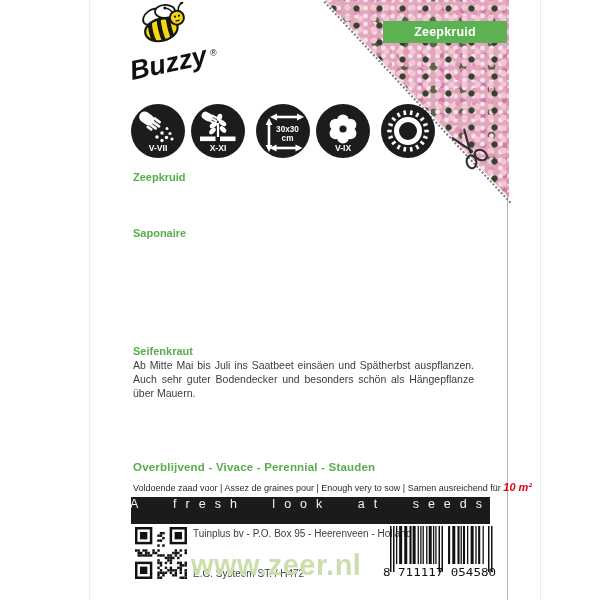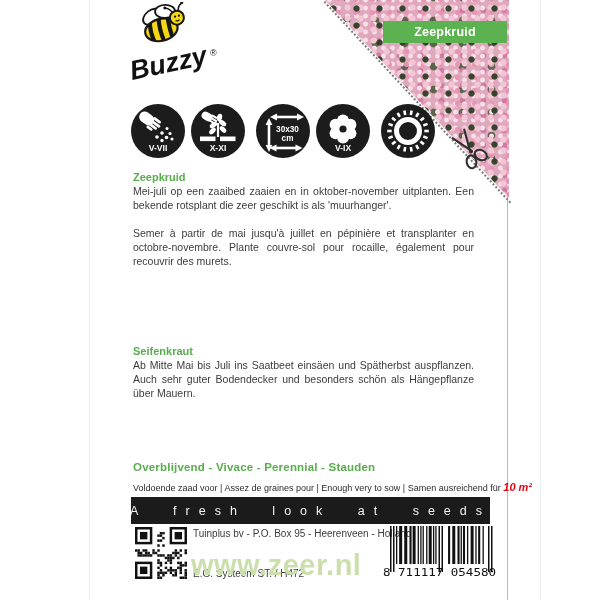--- a/index.html
+++ b/index.html
@@ -32,21 +32,21 @@
   svg text{font-family:"Liberation Sans",sans-serif;}
   .icon text{font-size:8.6px;font-weight:bold;fill:#fff;text-anchor:middle;}
   .desc{left:133px;width:341px;color:#3c3c3c;font-size:10.5px;line-height:14px;
     text-align:justify;}
   .desc h3{margin:0;font-size:11px;line-height:14px;color:#58ad4c;text-align:left;}
   .d0{top:170px}.d1{top:226px}.d2{top:291px}.d3{top:344px}
   .ptype{left:133px;top:461px;color:#58ad4c;font-weight:bold;font-size:11.5px;letter-spacing:.2px;}
   .seeds{left:133px;top:481px;font-size:9px;color:#2b2b2b;white-space:nowrap;}
   .seeds b{color:#e30613;font-size:11px;font-weight:bold;font-style:italic;}
   .bar{left:131px;top:497px;width:359px;height:27px;background:#1b1b1b;color:#f4f4f4;
-    display:flex;align-items:center;justify-content:center;font-size:12.5px;
+    display:flex;align-items:flex-start;justify-content:center;font-size:12.5px;
     letter-spacing:9px;word-spacing:14px;white-space:nowrap;overflow:hidden;}
   .qr{left:135px;top:527px;}
   .addr{left:193px;font-size:10px;color:#3c3c3c;}
   .a1{top:528px}.a2{top:568px}
   .site{left:191px;top:549px;font-size:29px;font-weight:bold;color:#cbdfad;letter-spacing:.5px;}
   .bc{left:382px;top:526px;}
 </style>
 </head>
 <body>
 
@@ -194,24 +194,23 @@
         <line x1="24.169534704029036" y1="10.947633625901009" x2="23.38811790452785" y2="6.515998737346074" stroke="#fff" stroke-width="2.6"></line>
         <line x1="29.83046529597096" y1="10.947633625901005" x2="30.611882095472144" y2="6.51599873734607" stroke="#fff" stroke-width="2.6"></line>
         <line x1="35.14999999999999" y1="12.883785918313643" x2="37.399999999999984" y2="8.986671601283668" stroke="#fff" stroke-width="2.6"></line>
         <line x1="39.48652442283934" y1="16.522561962109407" x2="42.93372441687474" y2="13.630017718519976" stroke="#fff" stroke-width="2.6"></line>
         <line x1="42.316989718810305" y1="21.425071663791602" x2="46.54560651234689" y2="19.885981018826094" stroke="#fff" stroke-width="2.6"></line>
       </g>
   </svg>
 
   <div class="abs desc d0">
     <h3>Zeepkruid</h3>
-    <div>Mei-juli op een zaaibed zaaien en in oktober-november uitplanten. Een bekende rotsplant die zeer geschikt is als 'muurhanger'.</div>
   </div>
   <div class="abs desc d1">
-    <div>Semer à partir de mai jusqu'à juillet en pépinière et transplanter en octobre-novembre. Plante couvre-sol pour rocaille, également pour recouvrir des murets.</div>
+    <h3>Saponaire</h3>
   </div>
   <div class="abs ptype">Overblijvend - Vivace - Perennial - Stauden</div>
 
   <div class="abs desc d3">
     <h3>Seifenkraut</h3>
     <div>Ab Mitte Mai bis Juli ins Saatbeet einsäen und Spätherbst auspflanzen. Auch sehr guter Bodendecker und besonders schön als Hängepflanze über Mauern.</div>
   </div>
 
   <div class="abs seeds">
     <span>Voldoende zaad voor | Assez de graines pour | Enough very to sow | Samen ausreichend für</span>

